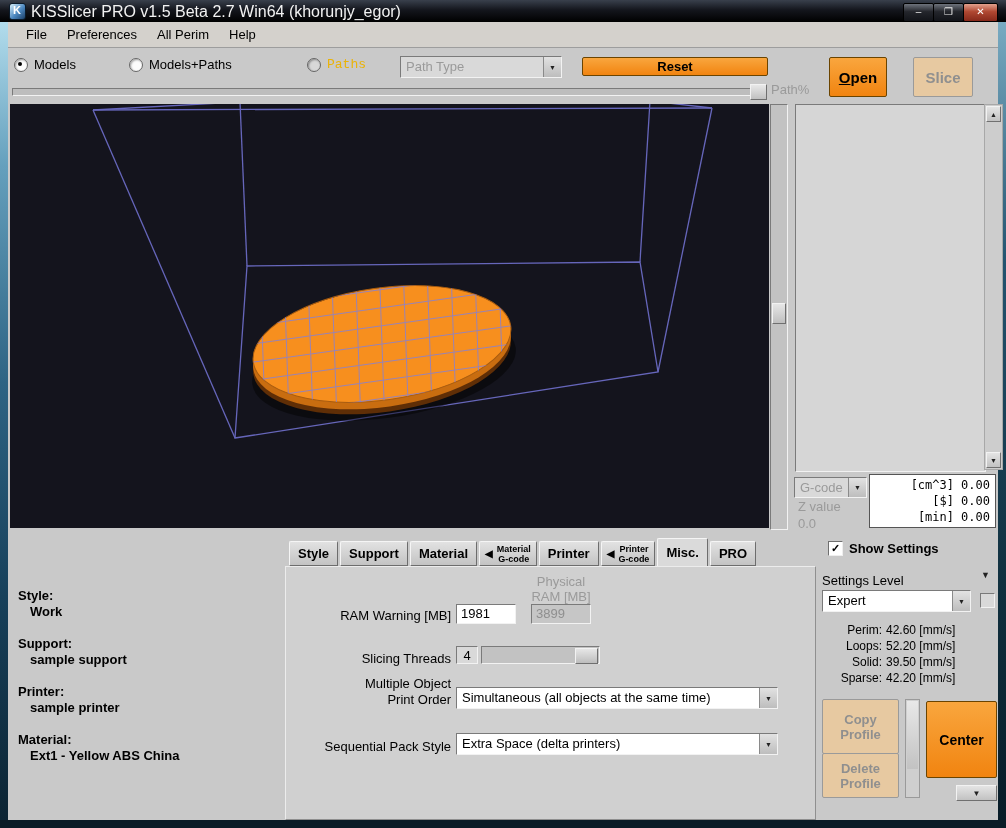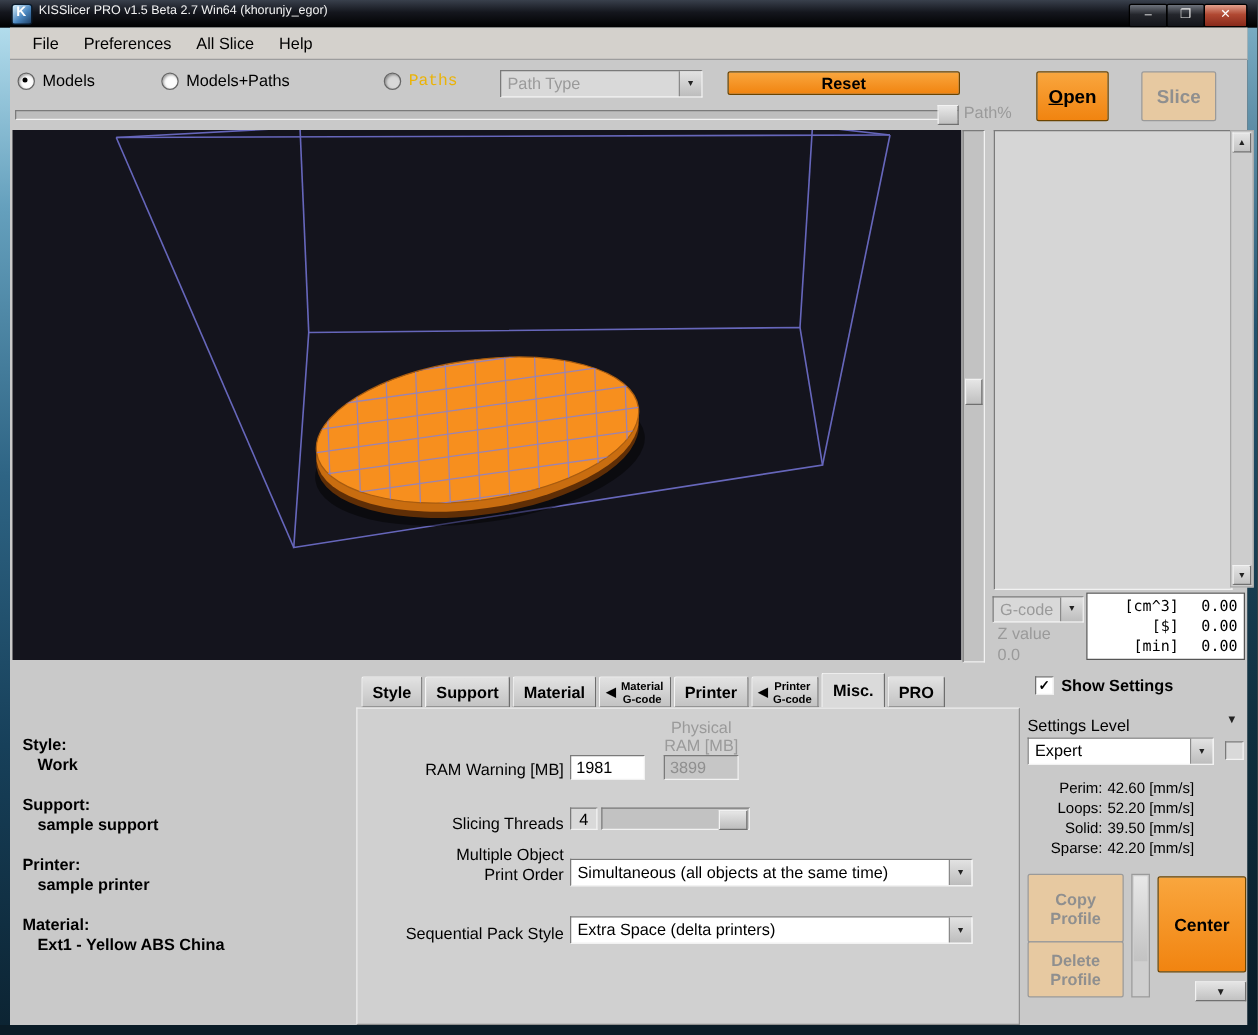--- a/index.html
+++ b/index.html
@@ -8,21 +8,21 @@
   .abs{position:absolute;}
 
   
   .titlebar{left:0;top:0;width:1006px;height:22px;
     background:linear-gradient(180deg,#39404c 0%,#14161d 45%,#000 100%);
     display:flex;align-items:center;}
   .app-icon{position:absolute;left:9px;top:3px;width:15px;height:15px;border-radius:3px;
     background:linear-gradient(135deg,#d8f0fb,#4b87c0 55%,#1d3f66);
     border:1px solid #0a1a2a;}
   .app-icon::after{content:"K";position:absolute;left:3px;top:0px;font-size:11px;font-weight:bold;color:#fff;}
-  .title-text{position:absolute;left:31px;top:3px;font-size:10px;color:#f2f2f2;white-space:nowrap;}
+  .title-text{position:absolute;left:31px;top:3px;font-size:16px;color:#f2f2f2;white-space:nowrap;}
   .winbtn{position:absolute;top:3px;height:17px;border:1px solid #000;border-radius:2px;
     background:linear-gradient(#6e737c,#24262c 45%,#121419);color:#e6e6e6;
     font-size:10px;line-height:15px;text-align:center;}
   .winbtn.close{background:linear-gradient(#e2a08d,#b04832 45%,#87291a);color:#fff;}
 
   .border-left{left:0;top:22px;width:8px;height:798px;
     background:linear-gradient(180deg,#b2dcec 0%,#65a0bd 18%,#2e6484 45%,#17405a 72%,#0c2433 100%);}
   .border-right{left:998px;top:22px;width:8px;height:798px;
     background:linear-gradient(180deg,#79abc2 0%,#24536f 30%,#10303f 70%,#081c28 100%);}
   .border-bottom{left:0;top:820px;width:1006px;height:8px;background:#0a1c27;}
@@ -81,21 +81,21 @@
   .model-list{left:795px;top:104px;width:189px;height:366px;background:#d6d6d6;}
   .list-scroll{left:984px;top:104px;width:19px;height:366px;background:#cdcdcd;border:1px solid #a8a8a8;box-sizing:border-box;}
   .ls-up{position:absolute;left:1px;top:1px;width:15px;height:16px;}
   .ls-down{position:absolute;left:1px;bottom:1px;width:15px;height:16px;}
 
   .gcode-combo{left:794px;top:477px;width:73px;height:21px;}
   .zlabel{left:798px;top:499px;font-size:13px;}
   .zvalue{left:798px;top:516px;font-size:13px;text-align:right;}
   .est-box{left:869px;top:474px;width:127px;height:54px;background:#fff;border:1px solid #555;
     font-family:"DejaVu Sans Mono",monospace;font-size:12px;padding:2px 5px;box-sizing:border-box;}
-  .est-row{display:flex;justify-content:flex-end;gap:15px;line-height:16px;}
+  .est-row{display:flex;justify-content:flex-end;gap:4px;line-height:16px;}
   .est-row .ev{width:32px;text-align:right;}
 
   
   .tabbar{left:289px;top:538px;height:28px;display:flex;align-items:flex-end;}
   .tab{height:25px;background:linear-gradient(180deg,#e2e2e2,#c3c3c3);
     border:1px solid;border-color:#f5f5f5 #6d6d6d #6d6d6d #f5f5f5;border-radius:2px 2px 0 0;
     display:flex;align-items:center;justify-content:center;padding:0 8px;
     font-size:13px;font-weight:bold;margin-right:2px;box-sizing:border-box;}
   .tab.active{height:28px;background:#dadada;border-bottom:none;}
   .tab.gtab{padding:0 5px;gap:4px;}
@@ -159,21 +159,21 @@
     <div class="app-icon"></div>
     <div class="title-text">KISSlicer PRO v1.5 Beta 2.7 Win64 (khorunjy_egor)</div>
     <div class="winbtn" style="left:903px;width:29px;">–</div>
     <div class="winbtn" style="left:933px;width:29px;">❐</div>
     <div class="winbtn close" style="left:963px;width:33px;">✕</div>
   </div>
 
   <div class="abs menubar">
     <span class="menu-item">File</span>
     <span class="menu-item">Preferences</span>
-    <span class="menu-item">All Slice</span>
+    <span class="menu-item">All Perim</span>
     <span class="menu-item">Help</span>
   </div>
 
   <div class="abs radio radio1">
     <span class="rc on"></span>
     <span>Models</span>
   </div>
   <div class="abs radio radio2">
     <span class="rc"></span>
     <span>Models+Paths</span>

